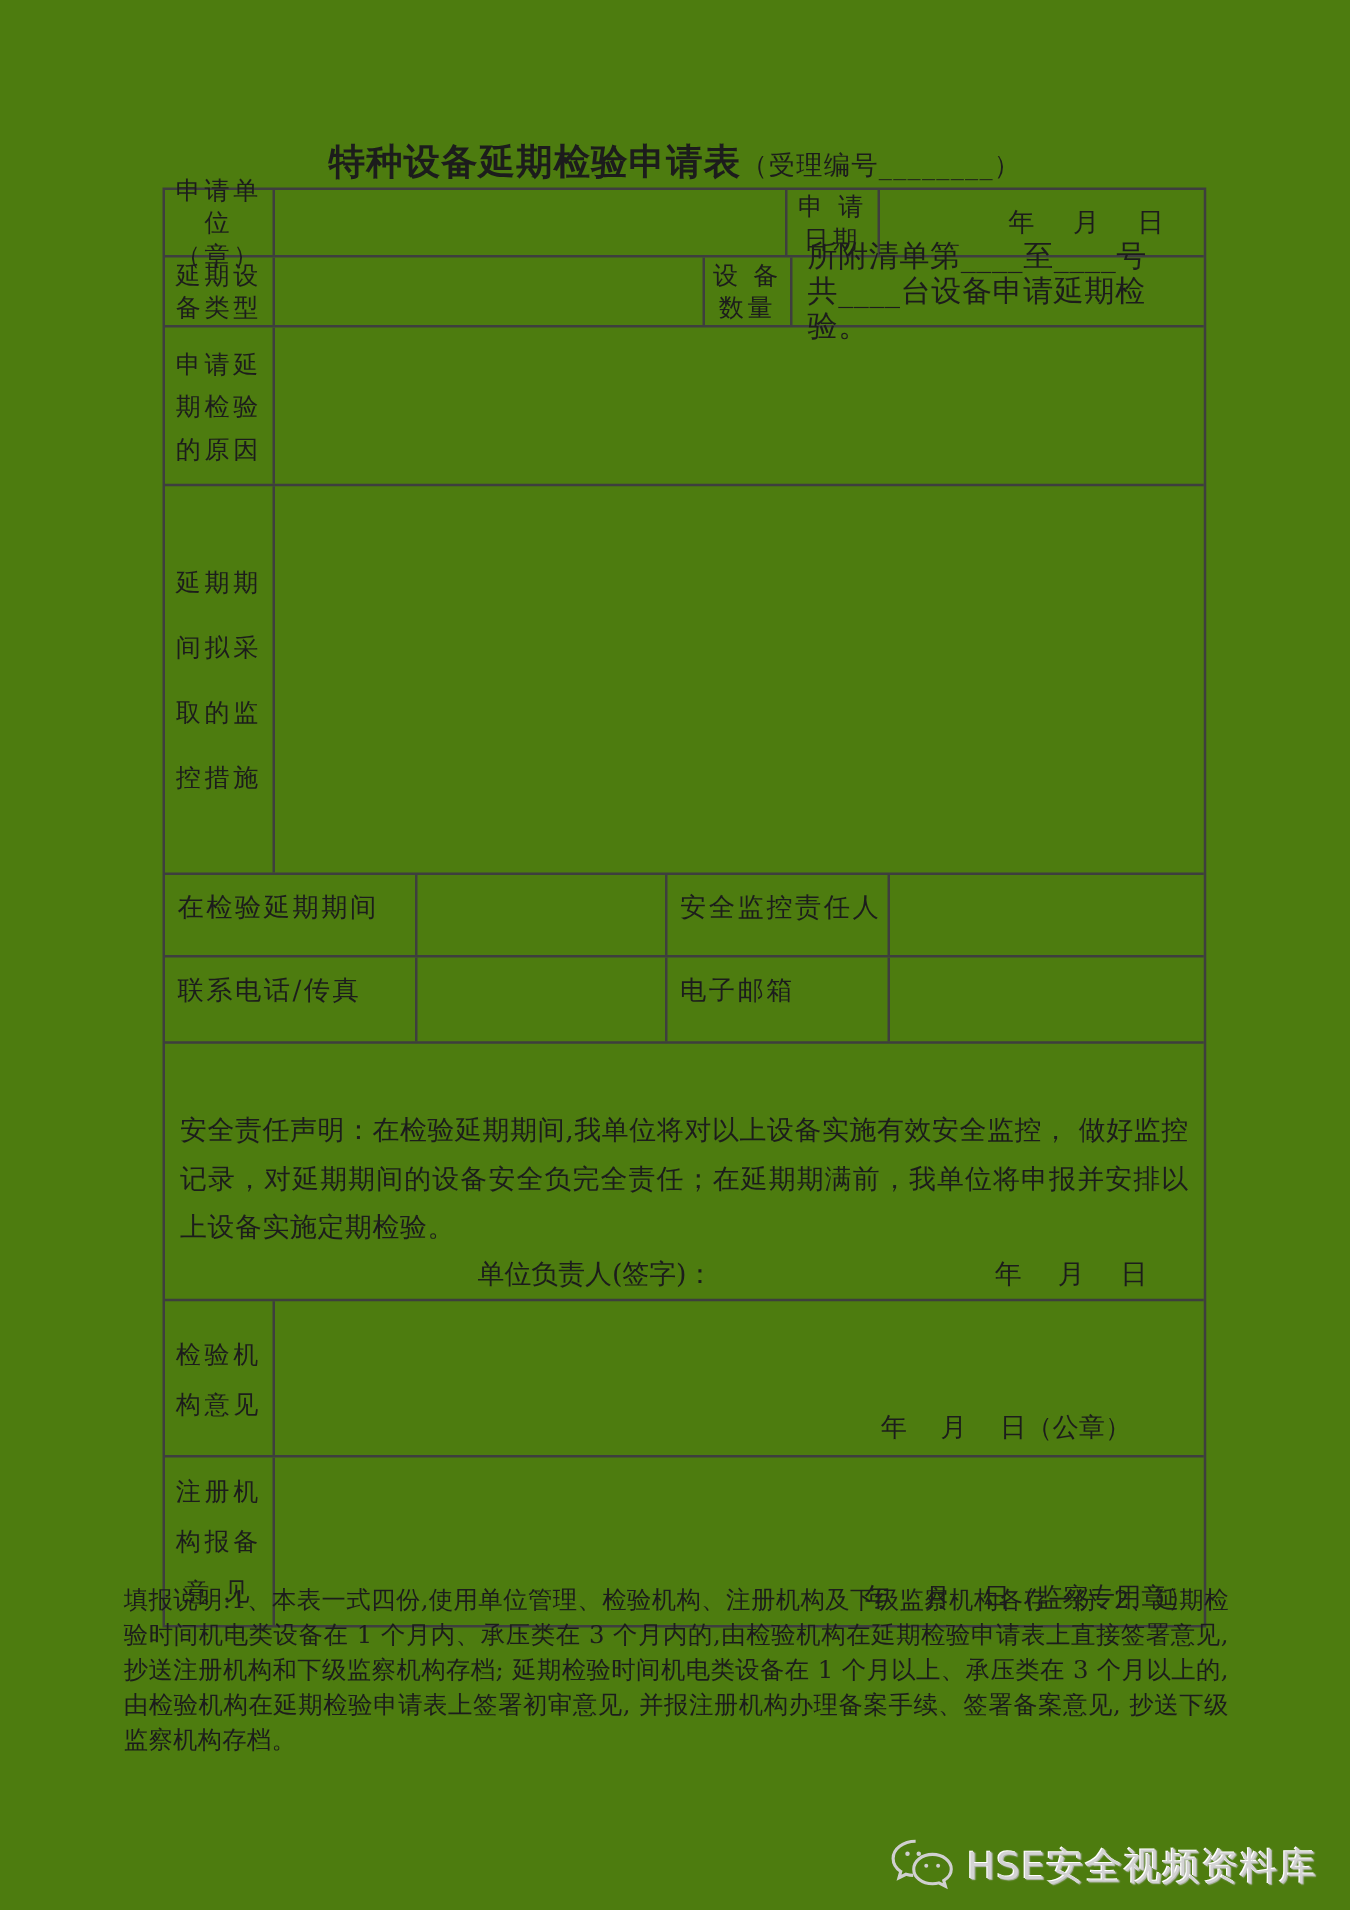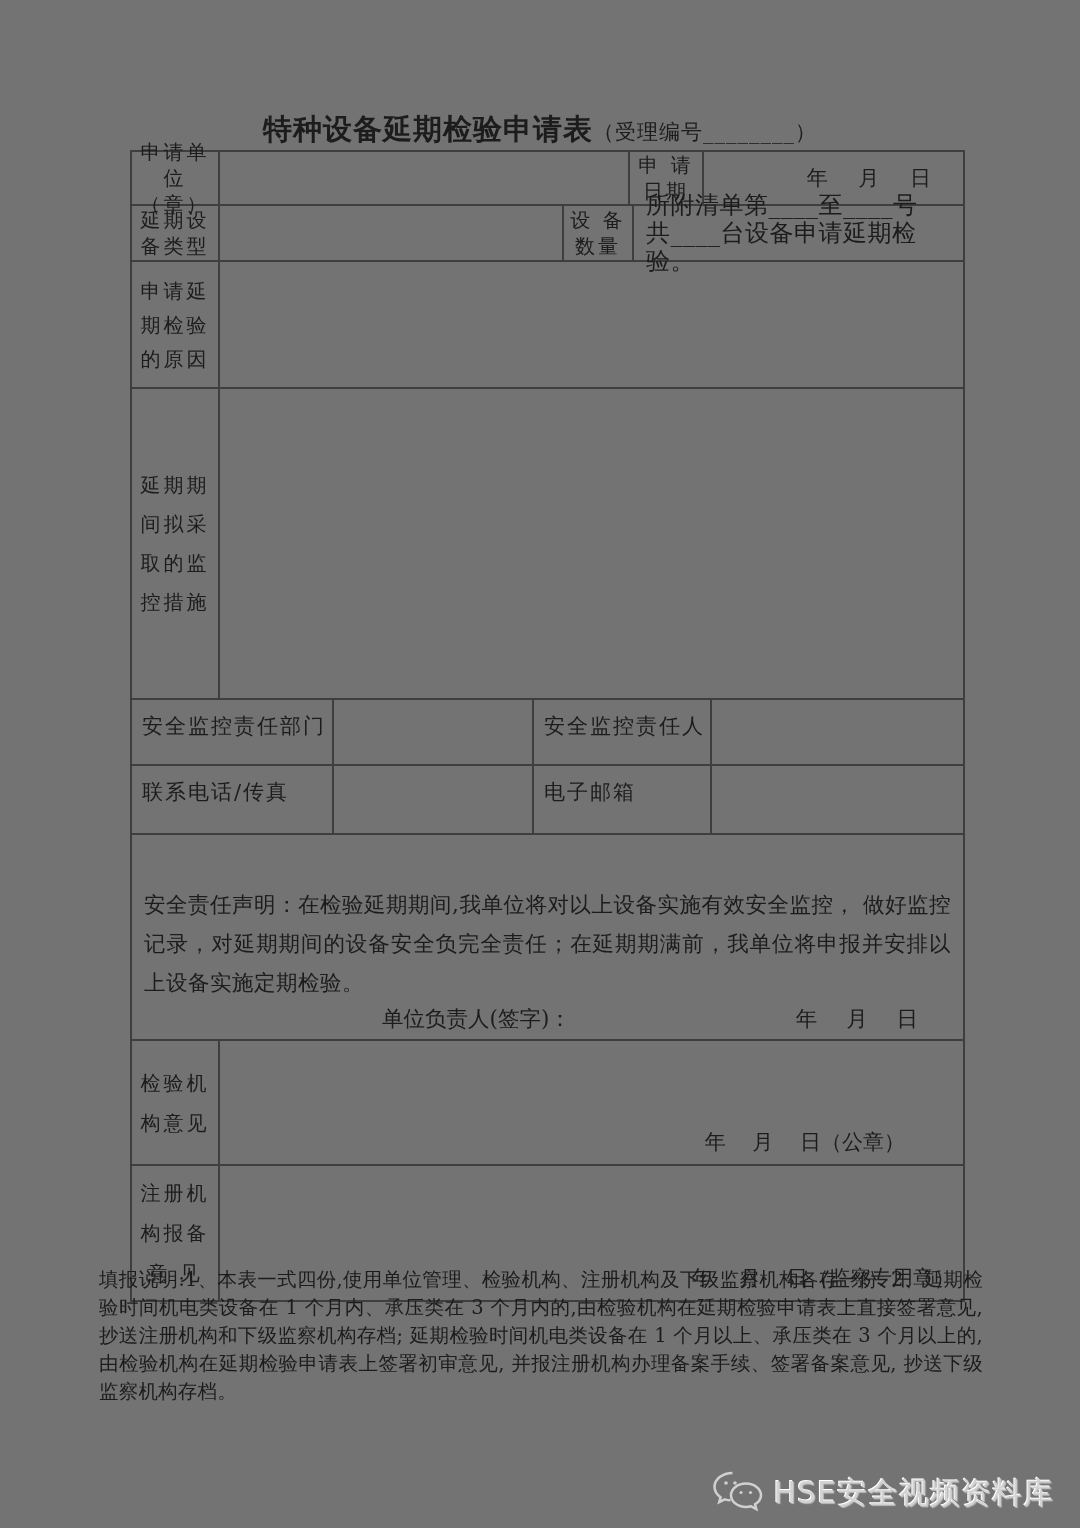--- a/index.html
+++ b/index.html
@@ -1,19 +1,19 @@
 <!DOCTYPE html>
 <html><head>
 <meta charset="utf-8">
 <style>
   html,body{margin:0;padding:0;background:#ffffff;}
   .page{
     position:relative;
     width:1080px;height:1528px;
-    background:#737373;
+    background:#4d7c0f;
     font-family:"DejaVu Serif","Liberation Serif",serif;
     color:#1c1c1c;
     overflow:hidden;
   }
   
   .title-row{
     position:absolute;top:110px;left:0;width:100%;
     text-align:center;white-space:nowrap;
   }
   .title-main{font-size:29px;font-weight:bold;letter-spacing:1px;}
@@ -38,21 +38,21 @@
   }
   .grow{flex:1 1 auto;}
   
   .h1{height:54px;} .h2{height:56px;} .h3{height:127px;gap:20px;} .h4{height:311px;}
   .h5{height:66px;} .h6{height:69px;} .h7{height:170px;margin-top:36px;} .h8{height:125px;} .h9{height:134px;}
   .w-label{width:88px;flex:0 0 88px;}
   .w1a{width:410px;flex:0 0 410px;} .w1b{width:74px;flex:0 0 74px;}
   .w2a{width:344px;flex:0 0 344px;} .w2b{width:70px;flex:0 0 70px;}
   .w5a{width:202px;flex:0 0 202px;} .w5b{width:200px;flex:0 0 200px;}
   .w5c{width:178px;flex:0 0 178px;}
-  .lh24{line-height:26px;} .lh34{line-height:34px;} .lh36{line-height:39px;} .lh40{line-height:40px;}
+  .lh24{line-height:26px;} .lh34{line-height:34px;} .lh36{line-height:52px;} .lh40{line-height:40px;}
   .date-right{
     display:flex;align-items:center;justify-content:flex-end;
     padding-right:32px;word-spacing:24px;font-size:21px;
   }
   .clause{
     display:flex;align-items:center;
     white-space:pre-line;line-height:28px;font-size:24px;
     padding-left:12px;letter-spacing:0.5px;
   }
   
@@ -129,21 +129,21 @@
 
     <div class="row h4">
       <div class="cell lab lh36 w-label">延期期
 间拟采
 取的监
 控措施</div>
       <div class="cell grow"></div>
     </div>
 
     <div class="row h5">
-      <div class="cell lab-left w5a">安全监控责任部门</div>
+      <div class="cell lab-left w5a">在检验延期期间</div>
       <div class="cell w5b"></div>
       <div class="cell lab-left w5c">安全监控责任人</div>
       <div class="cell grow"></div>
     </div>
 
     <div class="row h6">
       <div class="cell lab-left w5a">联系电话/传真</div>
       <div class="cell w5b"></div>
       <div class="cell lab-left w5c">电子邮箱</div>
       <div class="cell grow"></div>

